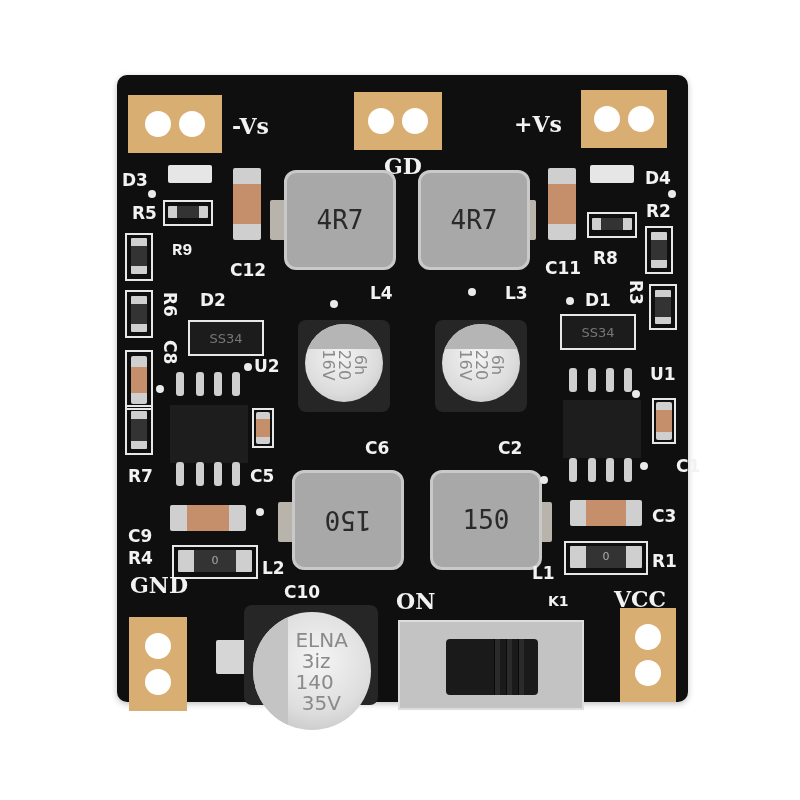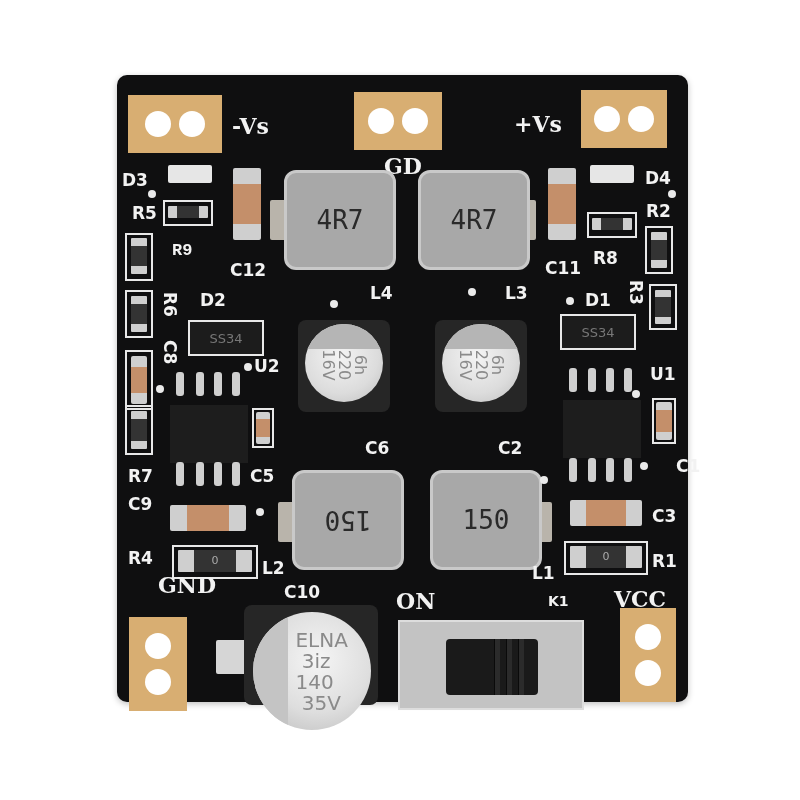--- a/index.html
+++ b/index.html
@@ -232,33 +232,33 @@
 <div class="silk" style="left:652px;top:458px;margin-left:24px;">C1</div>
 
 <div class="ind-tab" style="left:278px;top:502px;"></div>
 <div class="inductor" style="left:292px;top:470px;transform:rotate(180deg);">150</div>
 <div class="silk" style="left:262px;top:560px;">L2</div>
 
 <div class="ind-tab" style="left:536px;top:502px;"></div>
 <div class="inductor" style="left:430px;top:470px;">150</div>
 <div class="silk" style="left:532px;top:565px;">L1</div>
 
-<div class="silk" style="left:128px;top:496px;">C9</div>
+<div class="silk" style="left:128px;top:528px;">C9</div>
 <div class="smd" style="left:170px;top:505px;width:76px;height:26px;"></div>
 <div class="silk" style="left:128px;top:550px;">R4</div>
 <div class="outline" style="left:172px;top:545px;width:86px;height:34px;"></div>
 <div class="res" style="left:178px;top:550px;width:74px;height:22px;color:#aaa;font-size:11px;text-align:center;line-height:22px;font-family:'DejaVu Sans',sans-serif;">0</div>
 
 <div class="smd" style="left:570px;top:500px;width:72px;height:26px;"></div>
 <div class="silk" style="left:652px;top:508px;">C3</div>
 <div class="outline" style="left:564px;top:541px;width:84px;height:34px;"></div>
 <div class="res" style="left:570px;top:546px;width:72px;height:22px;color:#aaa;font-size:11px;text-align:center;line-height:22px;font-family:'DejaVu Sans',sans-serif;">0</div>
 <div class="silk" style="left:652px;top:553px;">R1</div>
 
-<div class="silk serif" style="left:130px;top:574px;margin-left:28px;">GND</div>
+<div class="silk serif" style="left:130px;top:574px;">GND</div>
 <div class="silk" style="left:284px;top:584px;">C10</div>
 <div class="silk serif" style="left:396px;top:590px;">ON</div>
 <div class="silk" style="left:548px;top:594px;font-size:14px;">K1</div>
 <div class="silk serif" style="left:614px;top:588px;">VCC</div>
 
 <div class="pad v" style="left:129px;top:617px;width:58px;height:94px;">
   <div class="hole"></div>
   <div class="hole"></div>
 </div>
 <div class="pad v" style="left:620px;top:608px;width:56px;height:94px;">

